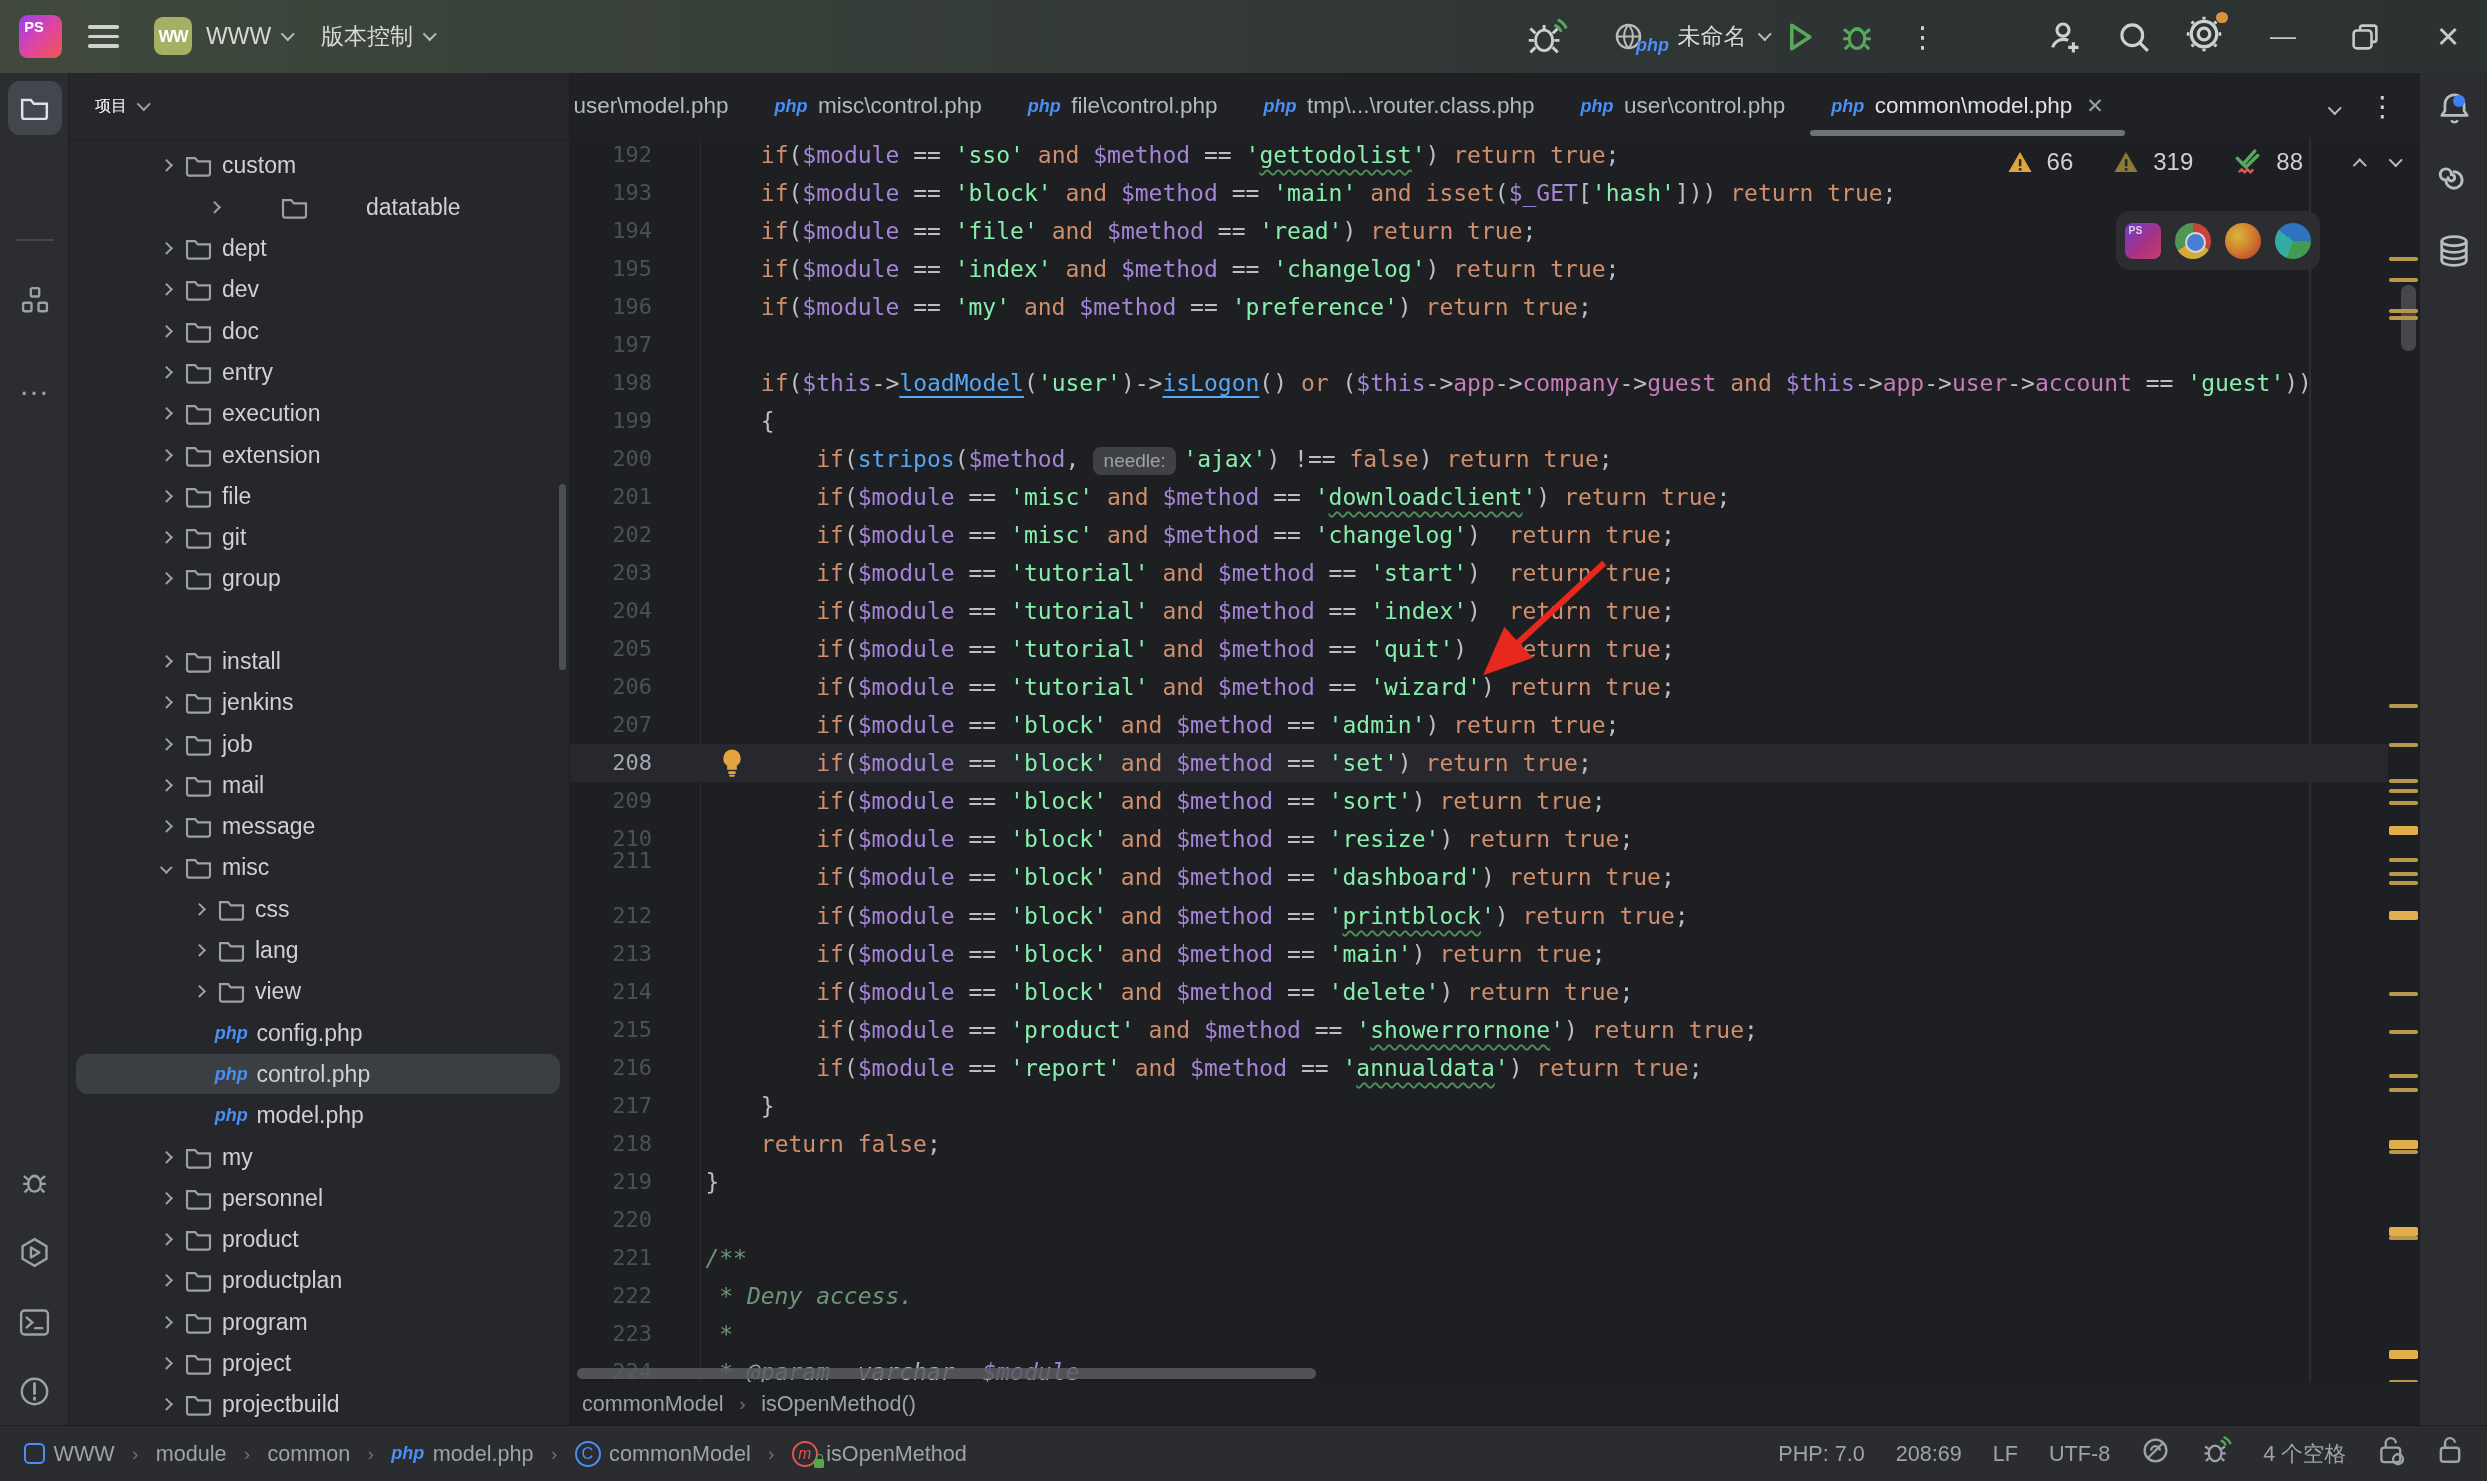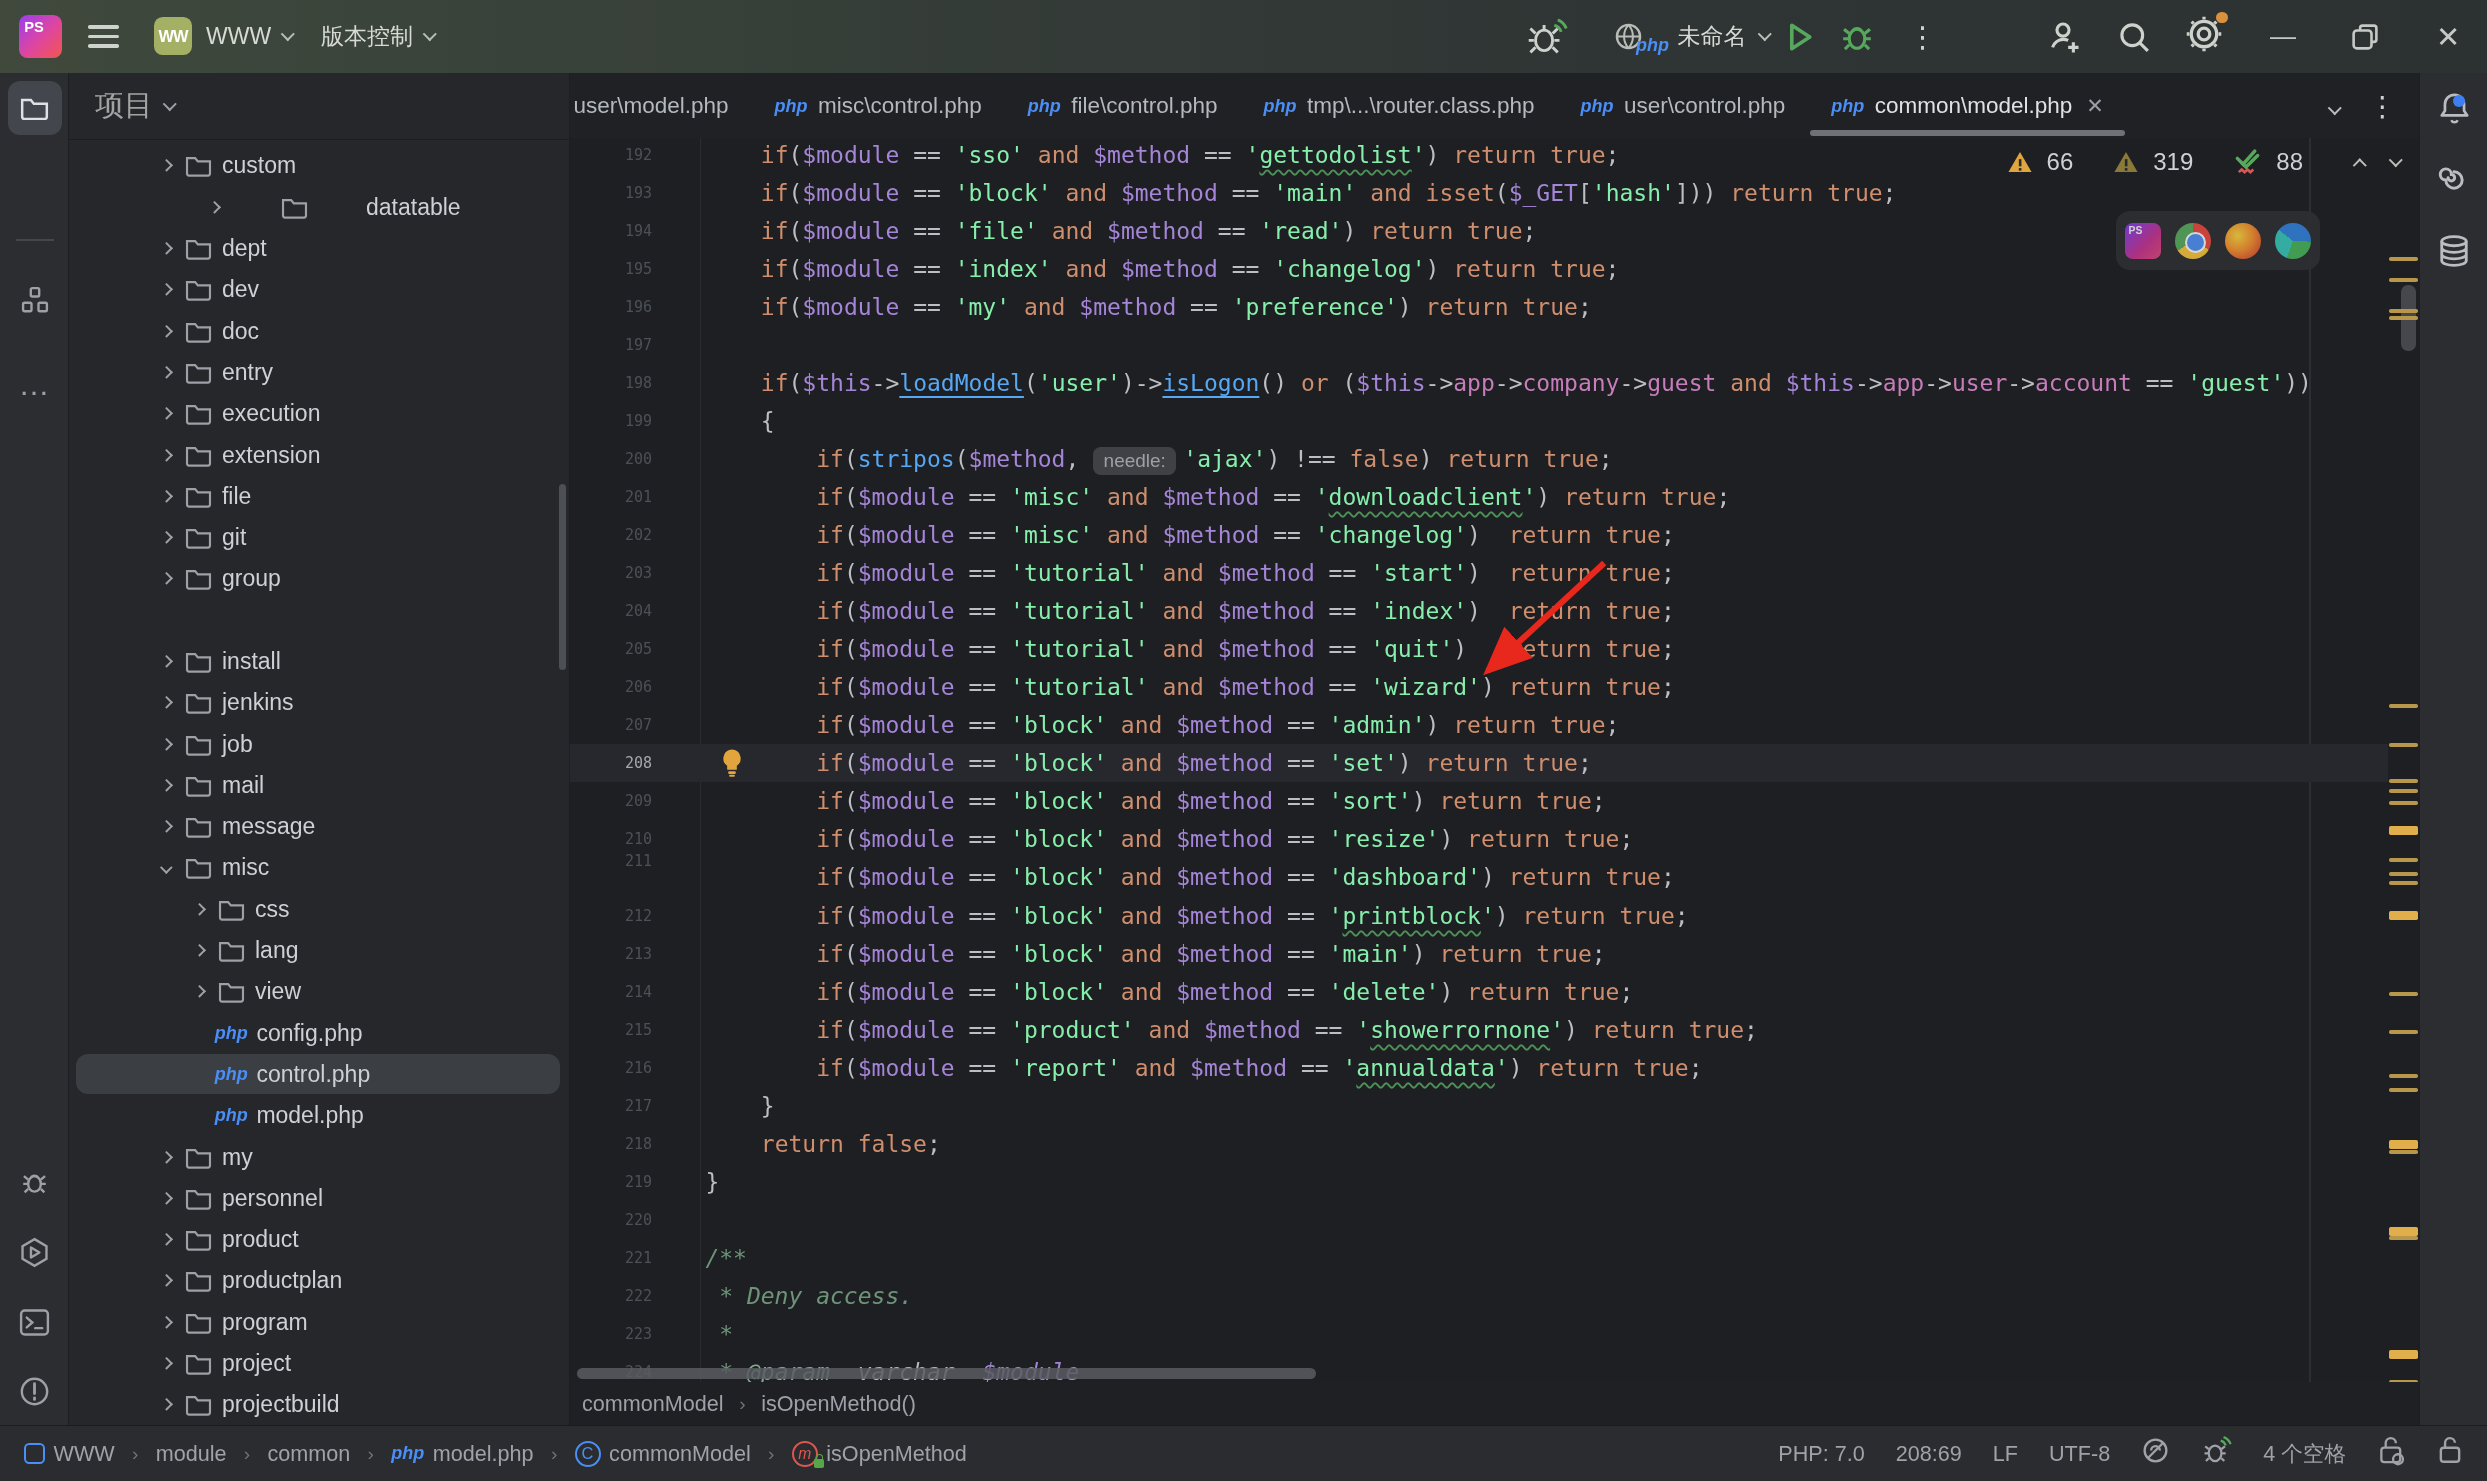--- a/index.html
+++ b/index.html
@@ -37,35 +37,35 @@
 
   
   #leftstrip { position:absolute; left:0; top:73px; width:69px; height:1353px; background:#2b2d31; border-right:1.7px solid #1d1e21; }
   .ls-btn { position:absolute; left:7.8px; width:54px; height:54px; border-radius:12px; display:flex; align-items:center; justify-content:center; color:#9da0a6; }
   .ls-btn.active { background:#43464c; color:#dfe1e5; }
   .ls-div { position:absolute; left:15.6px; width:38px; height:1.7px; background:#44464b; }
 
   
   #panel { position:absolute; left:69px; top:73px; width:501px; height:1353px; background:#26272a; border-right:1.7px solid #1d1e21; }
   .panel-head { position:absolute; left:0; top:0; width:100%; height:67px; border-bottom:1.7px solid #1d1e21;
-    display:flex; align-items:center; padding-left:26px; color:#a3a3a3; font-size:29px; }
+    display:flex; align-items:center; padding-left:26px; color:#ffffff; font-size:16px; }
   #tree { position:absolute; left:0; top:69px; width:100%; height:1282px; overflow:hidden; }
   .trow { position:absolute; left:7px; right:8.6px; height:40px; border-radius:12px; display:flex; align-items:center; color:#ced0d6; font-size:23px; }
   .trow.sel { background:#3b3e43; }
   .t-chev { display:inline-block; width:8.6px; height:8.6px; border-right:2.2px solid #9da0a6; border-bottom:2.2px solid #9da0a6; }
   .t-chev.r { transform:rotate(-45deg); }
   .t-chev.d { transform:rotate(45deg); }
   .t-folder { margin:0 10.4px 0 14px; }
   .t-php { font-style:italic; font-weight:bold; color:#4b8ef5; font-size:18px; margin:0 8.6px 0 8.6px; }
   .tree-scroll { position:absolute; right:2.6px; top:411px; width:7px; height:186px; background:#4c4f55; border-radius:3.5px; }
 
   
   #editor { position:absolute; left:570px; top:138px; width:1849px; height:1244px; background:#1e1f22; overflow:hidden; }
   #editor .curline { position:absolute; left:0; width:1818px; height:38px; background:#26282e; }
-  .gnum { position:absolute; left:0; width:82px; text-align:right; color:#4c5158; font-size:15px; line-height:38px;
+  .gnum { position:absolute; left:0; width:82px; text-align:right; color:#4c5158; font-size:22px; line-height:38px;
     font-family:"DejaVu Sans Mono",monospace; }
   .gnum.cur { color:#a4a7ae; }
   .gutter-line { position:absolute; left:130px; top:0; width:0.9px; height:1244px; background:#2a2c30; }
   .margin-line { position:absolute; left:1739px; top:0; width:1.7px; height:1244px; background:#2c2e33; }
   .cline { position:absolute; left:80px; white-space:pre; font-family:"DejaVu Sans Mono",monospace; font-size:23px; line-height:38px; }
   .tk-p  { color:#bcbec4; }
   .tk-k  { color:#cf8e6d; }
   .tk-v  { color:#a585d8; }
   .tk-s, .tk-sq { color:#86efac; }
   .tk-sq { text-decoration:underline; text-decoration-style:wavy; text-decoration-color:#4e9158; text-decoration-thickness:1.7px; text-underline-offset:6px; }

